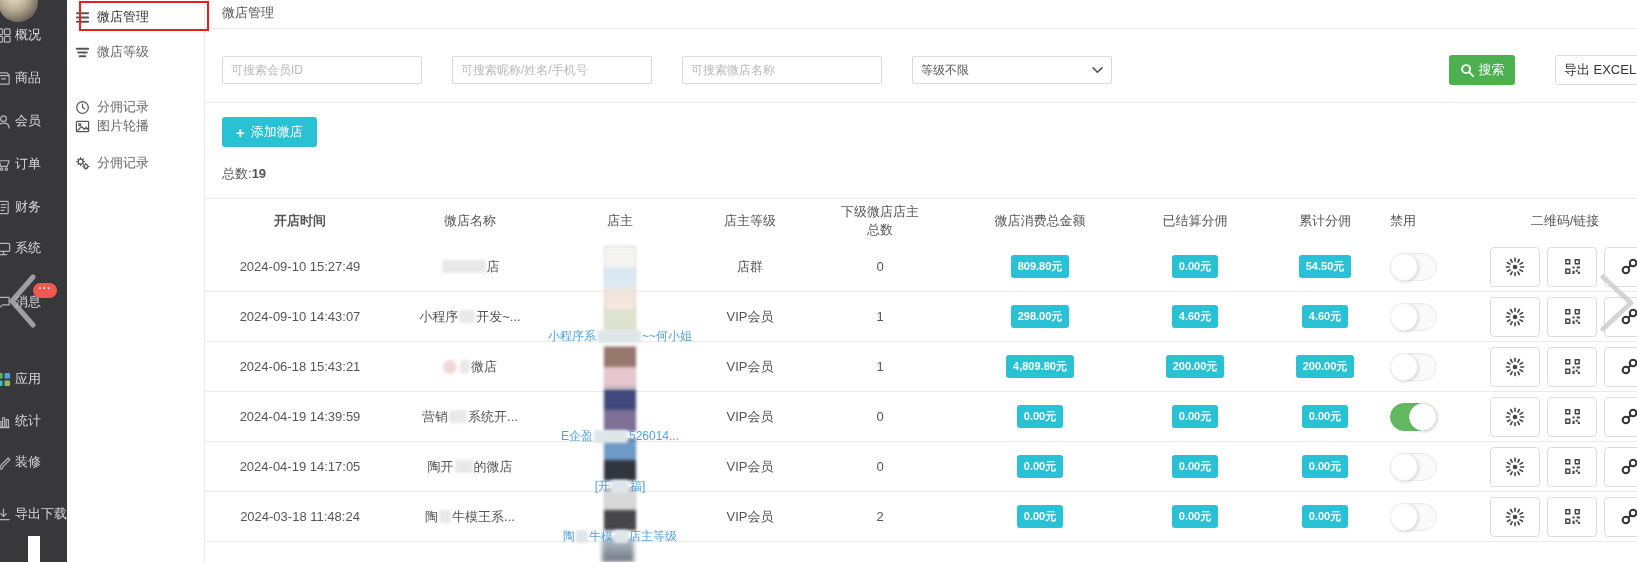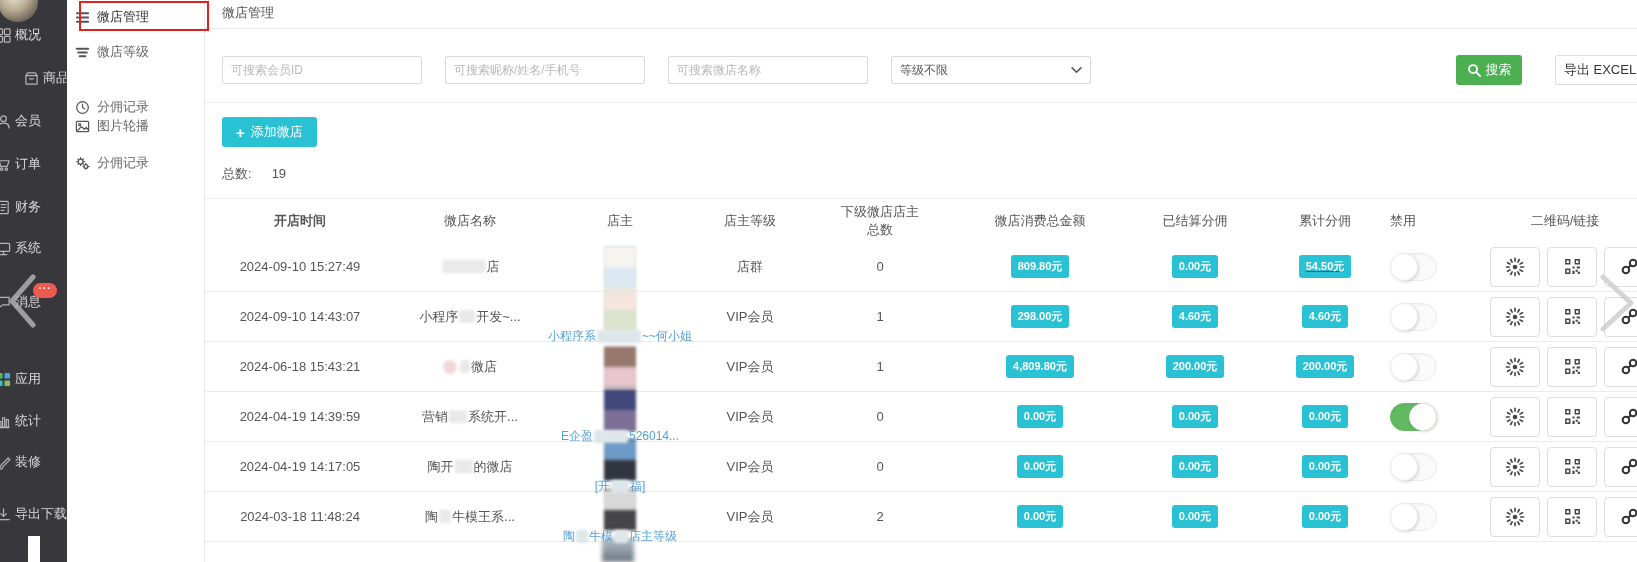--- a/index.html
+++ b/index.html
@@ -24,38 +24,38 @@
   .sm-item { position:absolute; left:8px; display:flex; align-items:center; height:20px; font-size:13px; color:#666; cursor:pointer; }
   .sm-item .icn { width:15px; height:15px; margin-right:7px; color:#555; flex:none; }
   .sm-item .icn svg { width:15px; height:15px; display:block; }
   .sm-item.active { color:#333; }
   .red-box { position:absolute; left:4px; top:-6px; width:130px; height:30px; border:2px solid #e01f1f; pointer-events:none; }
 
   
   .content { position:absolute; left:205px; top:0; width:1432px; height:562px; background:#fff; overflow:hidden; }
   .page-title { padding:4px 0 6px 17px; font-size:13px; color:#555; border-bottom:1px solid #e9e9e9; }
 
-  .filter-row { display:flex; align-items:center; gap:23px; margin:26px 0 0 17px; width:1415px; overflow:hidden; }
+  .filter-row { display:flex; align-items:center; gap:30px; margin:26px 0 0 17px; width:1415px; overflow:hidden; }
   .f-input { width:200px; height:28px; border:1px solid #d9d9d9; border-radius:2px; padding:0 8px; font-size:12px; color:#555;
              font-family:"Liberation Sans","DejaVu Sans",sans-serif; outline:none; }
   .f-input::placeholder { color:#b8b8b8; }
   .f-select { width:200px; height:28px; border:1px solid #d9d9d9; border-radius:2px; padding:0 8px; font-size:12px; color:#555;
               display:flex; align-items:center; justify-content:space-between; cursor:pointer; background:#fff; }
   .btn-search { margin-left:auto; width:66px; height:30px; background:#4caf50; border:none; border-radius:3px; color:#fff;
                 font-size:13px; display:flex; align-items:center; justify-content:center; gap:4px; cursor:pointer;
                 font-family:"Liberation Sans","DejaVu Sans",sans-serif; flex:none; }
   .btn-export { margin-left:10px; margin-right:-8px; width:90px; height:30px; background:#fff; border:1px solid #dcdcdc; border-radius:3px;
                 color:#333; font-size:13px; cursor:pointer; font-family:"Liberation Sans","DejaVu Sans",sans-serif; flex:none; }
   .filter-divider { margin-top:17px; border-bottom:1px solid #e9e9e9; }
 
   .btn-add { margin:14px 0 0 17px; height:30px; padding:0 14px; background:#29c1d4; border:none; border-radius:3px; color:#fff;
              font-size:13px; display:flex; align-items:center; gap:6px; cursor:pointer; font-family:"Liberation Sans","DejaVu Sans",sans-serif; }
   .btn-add .plus { font-size:15px; font-weight:bold; line-height:1; }
   .total-line { margin:18px 0 0 17px; font-size:13px; color:#555; }
-  .total-line b { font-weight:normal; margin-left:20px; }
+  .total-line b { font-weight:bold; margin-left:0; }
 
   
   .mtable { margin-top:15px; border-top:1px solid #e9e9e9; width:1485px; }
   .t-head { display:flex; align-items:center; height:43px; }
   .th { flex:none; display:flex; align-items:center; justify-content:center; font-size:13px; color:#555; text-align:center;
         white-space:pre-line; line-height:1.35; }
   .t-row { display:flex; align-items:center; height:50px; border-bottom:1px solid #ebebeb; position:relative; }
   .tc { flex:none; display:flex; align-items:center; justify-content:center; font-size:13px; color:#555; }
   .tc-owner { flex-direction:column; justify-content:center; position:relative; overflow:visible; }
   .avatar { width:32px; height:42px; border:1px solid rgba(0,0,0,.10); filter:blur(1.5px); flex:none; }
@@ -95,21 +95,21 @@
           <span class="icn">
             <svg viewBox="0 0 16 16" fill="none" stroke="currentColor" stroke-width="1.3" stroke-linecap="round" stroke-linejoin="round">
               <rect x="1" y="1" width="6" height="6" rx="1"></rect>
               <rect x="9" y="1" width="6" height="6" rx="1"></rect>
               <rect x="1" y="9" width="6" height="6" rx="1"></rect>
               <rect x="9" y="9" width="6" height="6" rx="1"></rect>
             </svg>
           </span>
           <span>概况</span>
         </div>
-        <div class="sb-item" style="top: 68px; padding-left: 28px;">
+        <div class="sb-item" style="top: 68px;">
           <span class="icn">
             <svg viewBox="0 0 16 16" fill="none" stroke="currentColor" stroke-width="1.3" stroke-linecap="round" stroke-linejoin="round">
               <rect x="2" y="5" width="12" height="9" rx="1"></rect>
               <path d="M2 5l2-3h8l2 3"></path>
               <path d="M6 8.5h4"></path>
             </svg>
           </span>
           <span>商品</span>
         </div>
         <div class="sb-item" style="top: 111px;">
@@ -313,21 +313,21 @@
               <div class="avatar" style="background: linear-gradient(rgb(247, 245, 240) 0%, rgb(247, 245, 240) 48%, rgb(221, 233, 242) 52%, rgb(221, 233, 242) 100%);"></div>
             </div>
             <div class="tc" style="width: 110px;">店群</div>
             <div class="tc" style="width: 150px;">0</div>
             <div class="tc" style="width: 170px;">
               <span class="money-badge">809.80元</span>
             </div>
             <div class="tc" style="width: 140px;">
               <span class="money-badge">0.00元</span>
             </div>
-            <div class="tc" style="width: 120px; text-decoration: underline;">
+            <div class="tc" style="width: 120px;">
               <span class="money-badge">54.50元</span>
             </div>
             <div class="tc" style="width: 95px; justify-content: flex-start;">
               <div class="toggle">
                 <div class="knob"></div>
               </div>
             </div>
             <div class="tc" style="width: 210px; justify-content: flex-start; padding-left: 10px;">
               <button class="qr-btn">
                 <svg width="22" height="22" viewBox="0 0 20 20" fill="none" stroke="#444" stroke-width="1.5" stroke-linecap="round">

